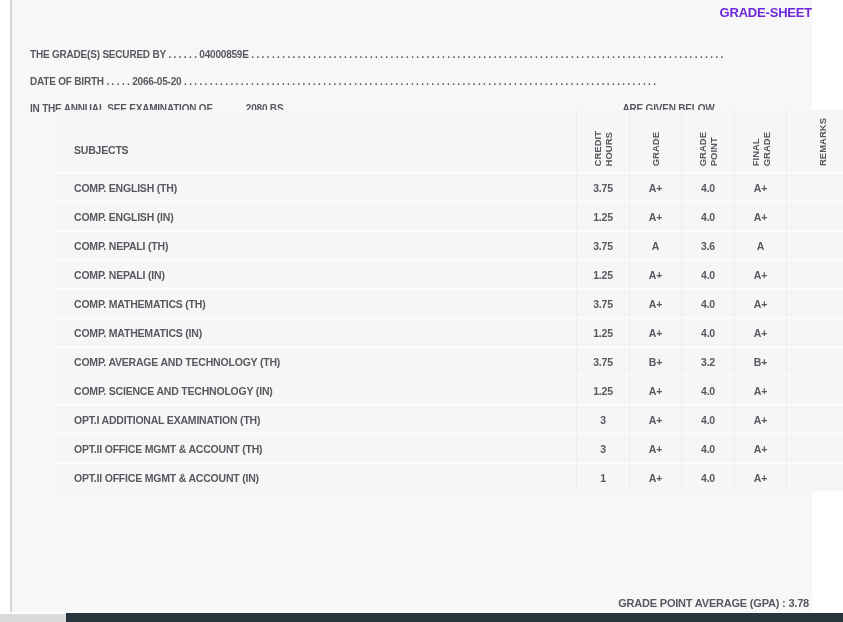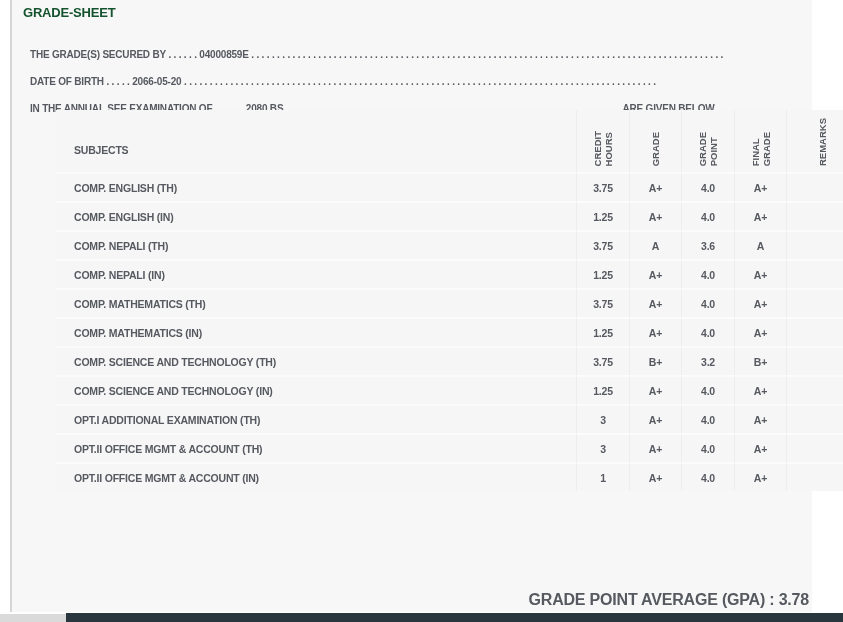--- a/index.html
+++ b/index.html
@@ -14,26 +14,25 @@
   .doc {
     position:absolute;
     left:10px; top:0;
     width:802px; height:612px;
     background:#f7f7f8;
     border-left:2px solid #d6d6d8;
   }
   .doc-title {
     position:absolute;
     top:5px; left:0; right:0;
-    text-align:left;
+    text-align:right;
     font-size:13px;
     font-weight:bold;
     letter-spacing:-0.2px;
-    color:#14532d;
-    padding-left:11px;
+    color:#6d28d9;
   }
   .header-lines {
     position:absolute;
     top:33px; left:18px; right:82px;
   }
   .header-line {
     display:flex;
     align-items:flex-end;
     height:27px;
     font-size:10px;
@@ -102,21 +101,21 @@
     vertical-align:middle;
   }
   .grade-table tbody td.subject-cell {
     text-align:left;
     padding-left:18px;
     border-left:none;
   }
   .doc-footer {
     position:absolute;
     right:3px; bottom:3px;
-    font-size:16px;
+    font-size:11px;
     font-weight:bold;
     letter-spacing:-0.2px;
     color:#56595f;
   }
   .bottom-strip-light {
     position:absolute;
     left:0; bottom:0;
     width:77px; height:8px;
     background:#dadada;
   }
@@ -222,21 +221,21 @@
   </tr>
           <tr>
     <td class="subject-cell">COMP. MATHEMATICS (IN)</td>
     <td>1.25</td>
     <td>A+</td>
     <td>4.0</td>
     <td>A+</td>
     <td></td>
   </tr>
           <tr>
-    <td class="subject-cell">COMP. SCIENCE AND TECHNOLOGY (TH)</td>
+    <td class="subject-cell">COMP. AVERAGE AND TECHNOLOGY (TH)</td>
     <td>3.75</td>
     <td>B+</td>
     <td>3.2</td>
     <td>B+</td>
     <td></td>
   </tr>
           <tr>
     <td class="subject-cell">COMP. SCIENCE AND TECHNOLOGY (IN)</td>
     <td>1.25</td>
     <td>A+</td>

